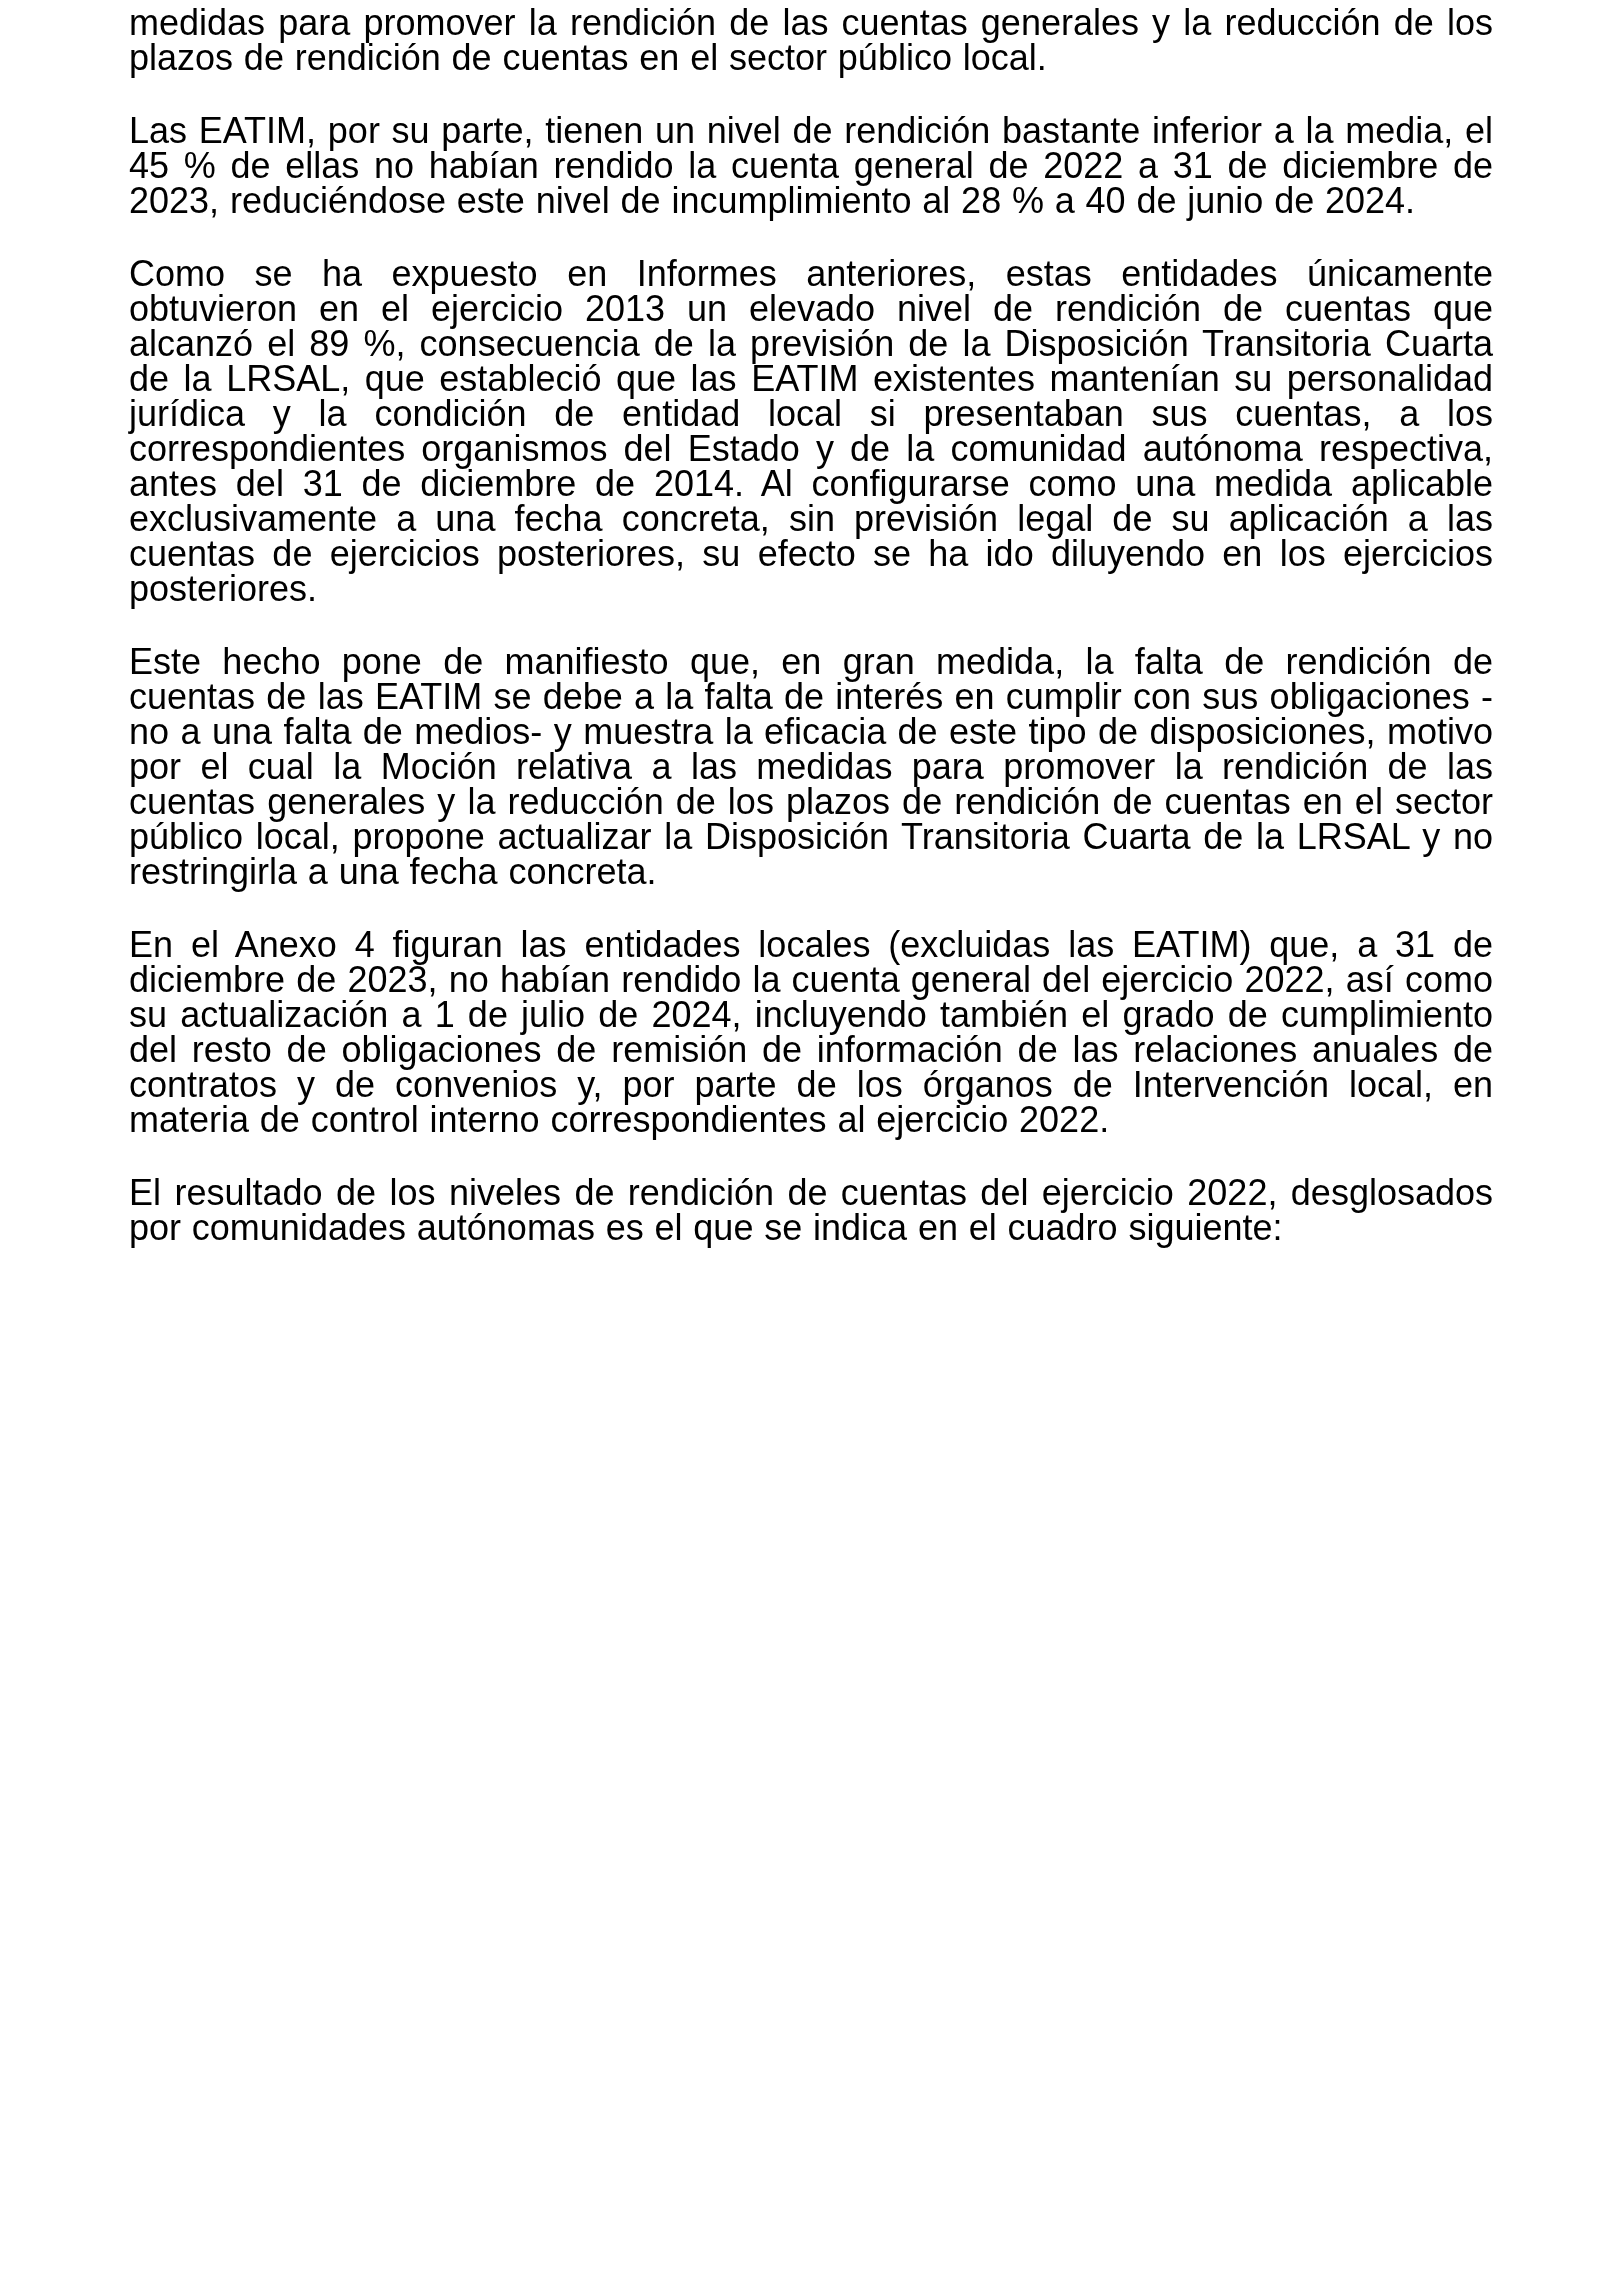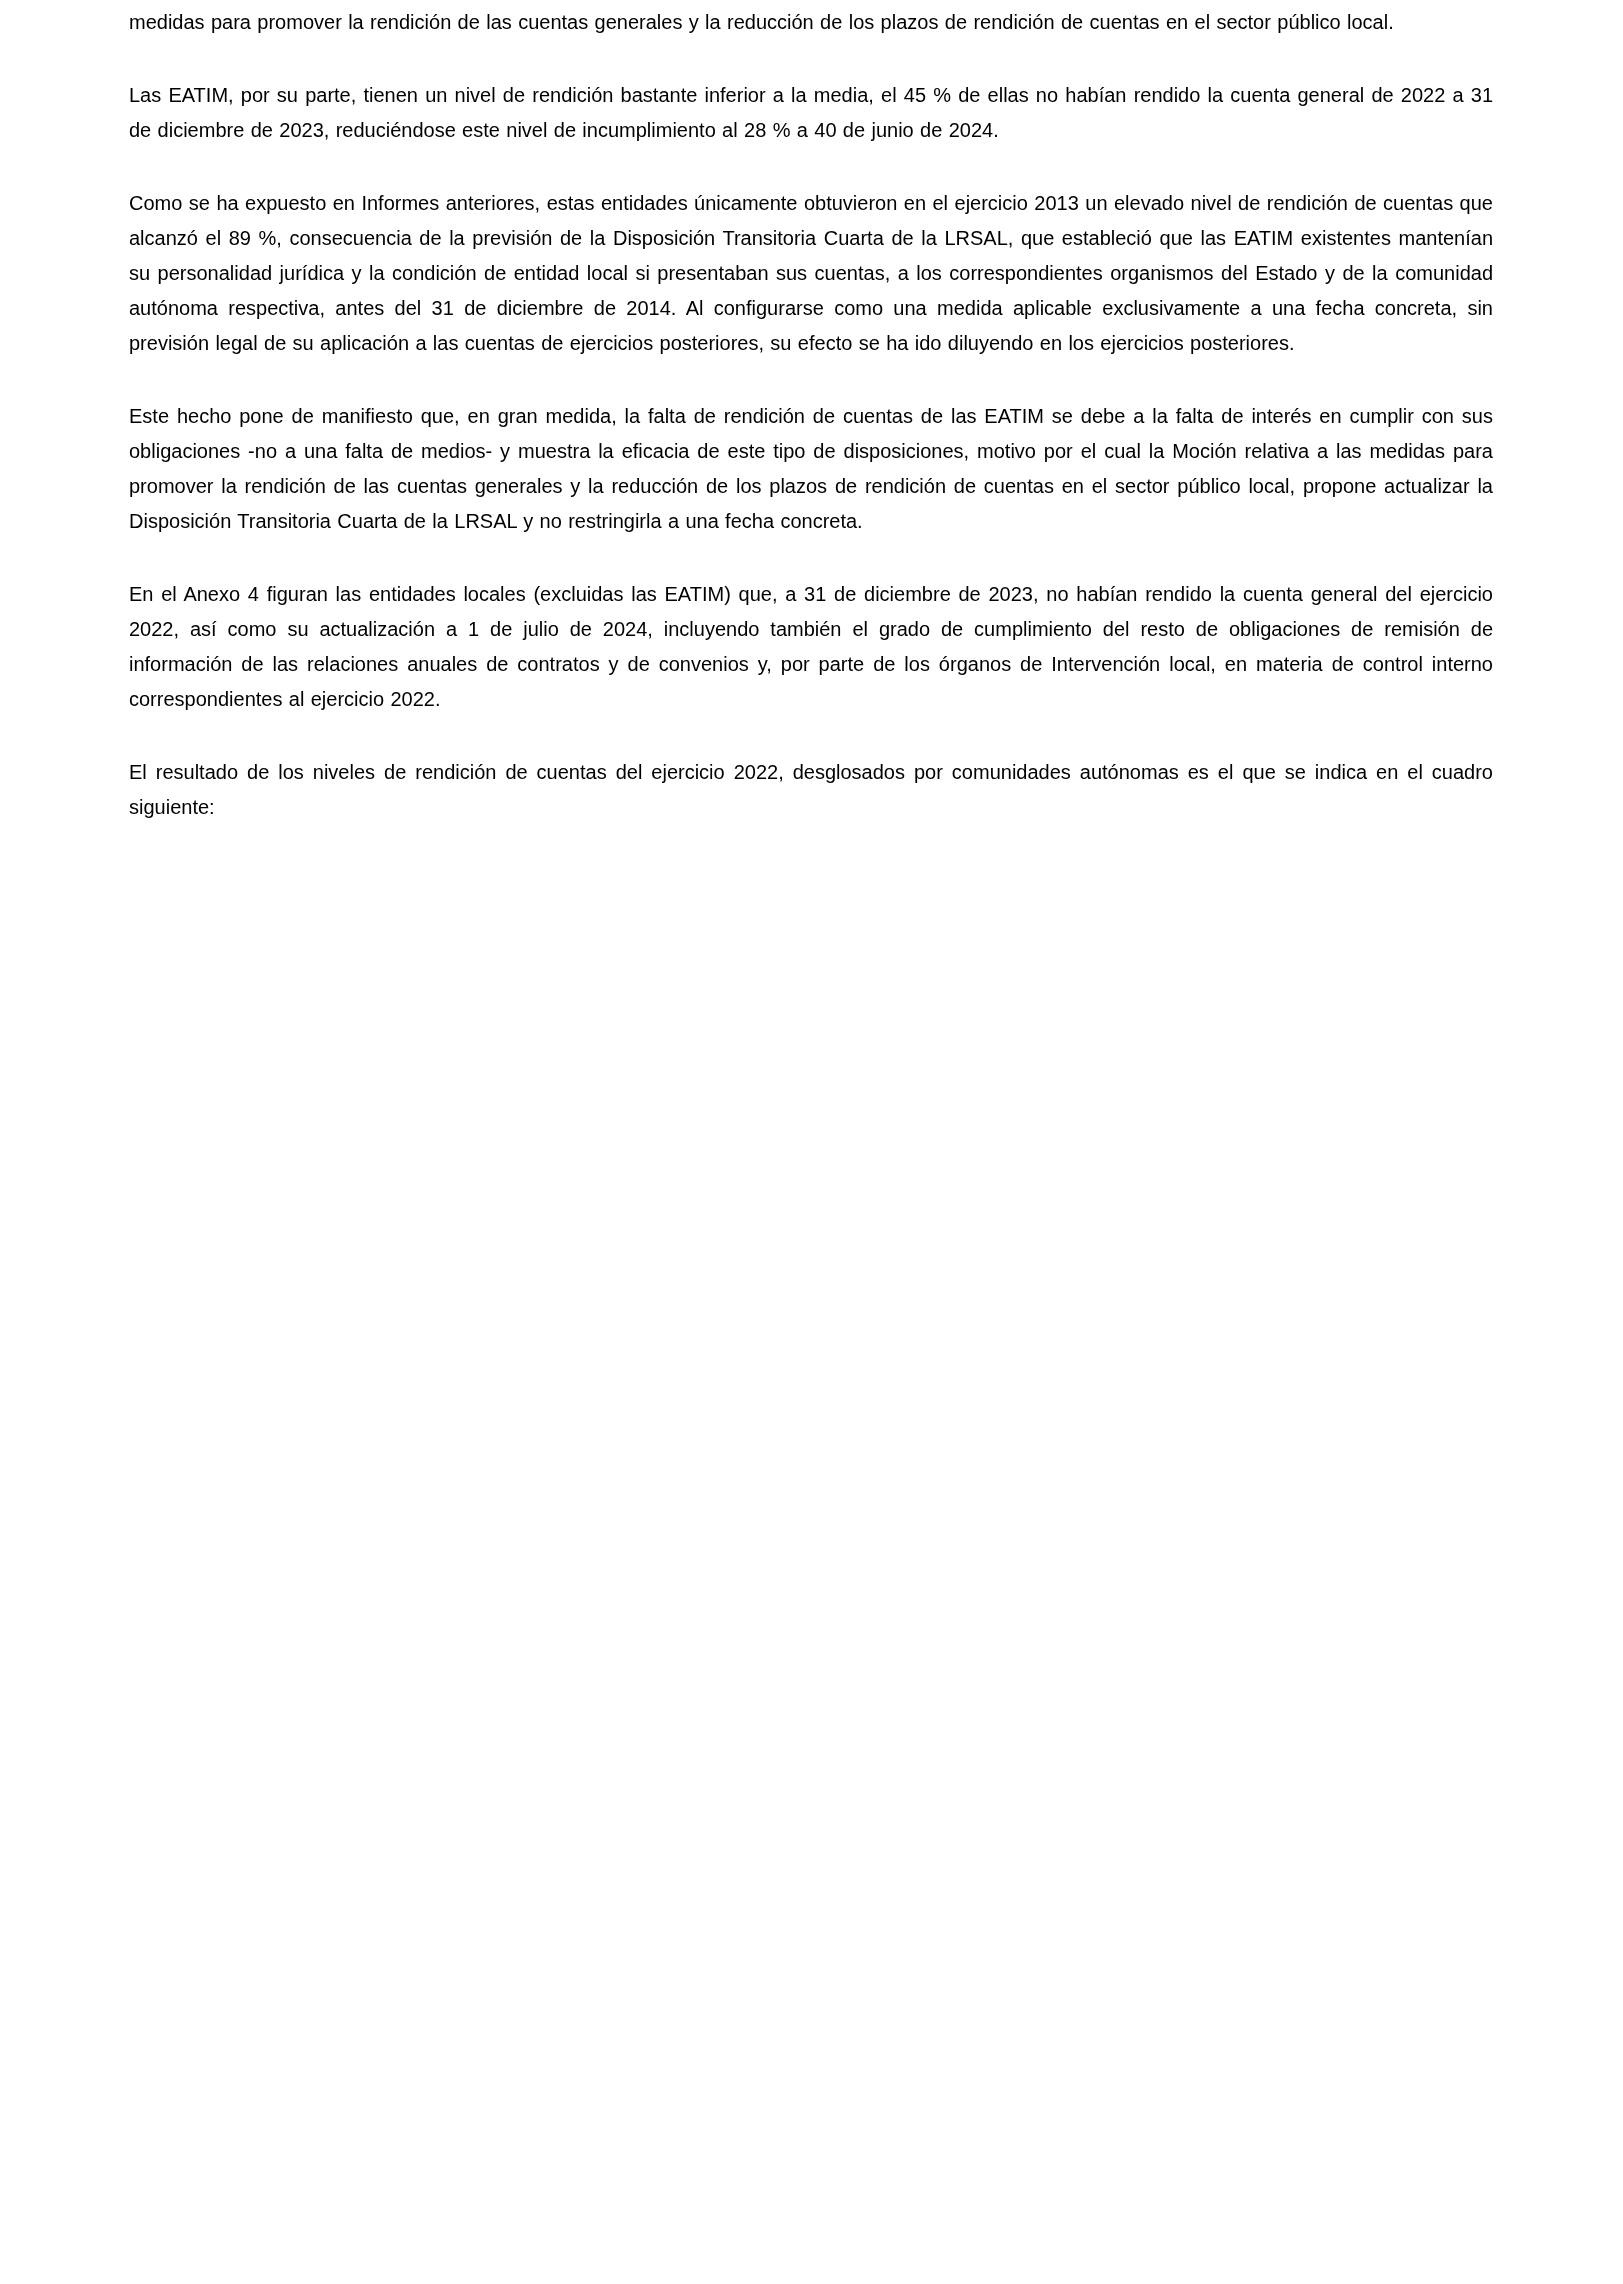--- a/index.html
+++ b/index.html
@@ -15,21 +15,21 @@
     height: 2284px;
     background: #ffffff;
     overflow: hidden;
   }
   .text-block {
     position: absolute;
     top: 5px;
     left: 129px;
     width: 1364px;
     color: #000000;
-    font-size: 20px;
+    font-size: 36px;
     line-height: 35px;
     text-align: justify;
   }
   .text-block p {
     margin: 0 0 38px 0;
     word-spacing: 0.8px;
   }
   .text-block p:last-child { margin-bottom: 8px; }
 </style>
 </head>

